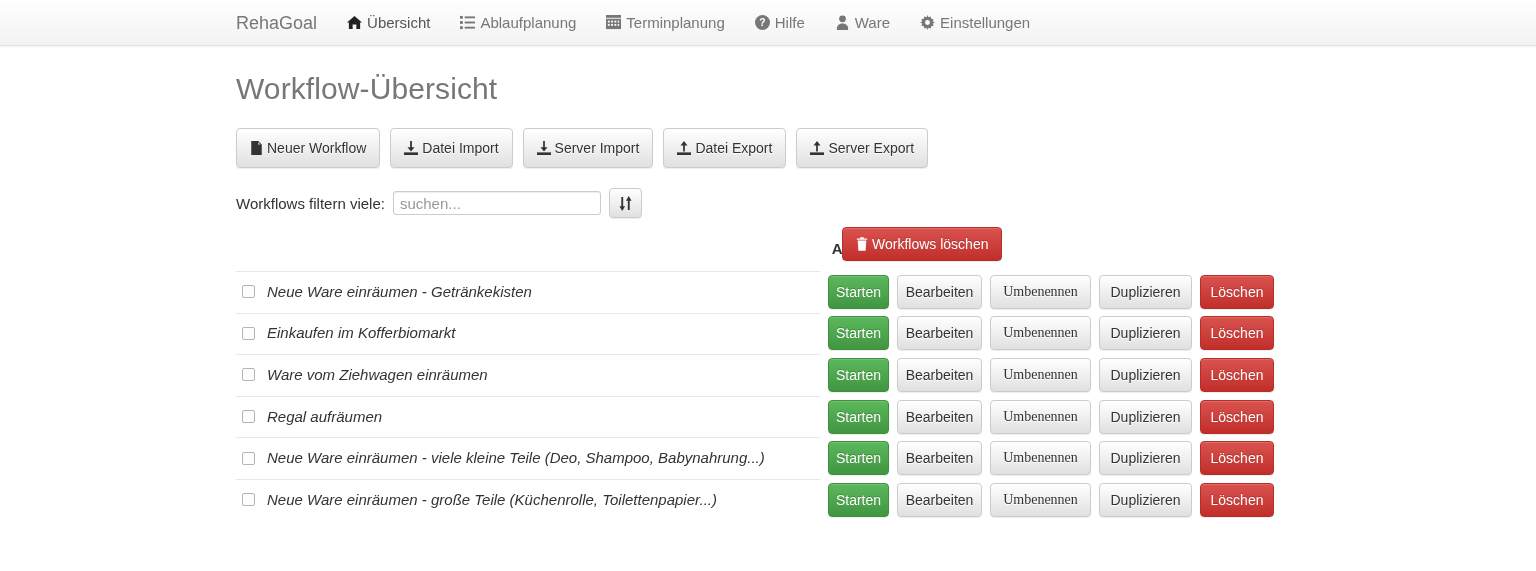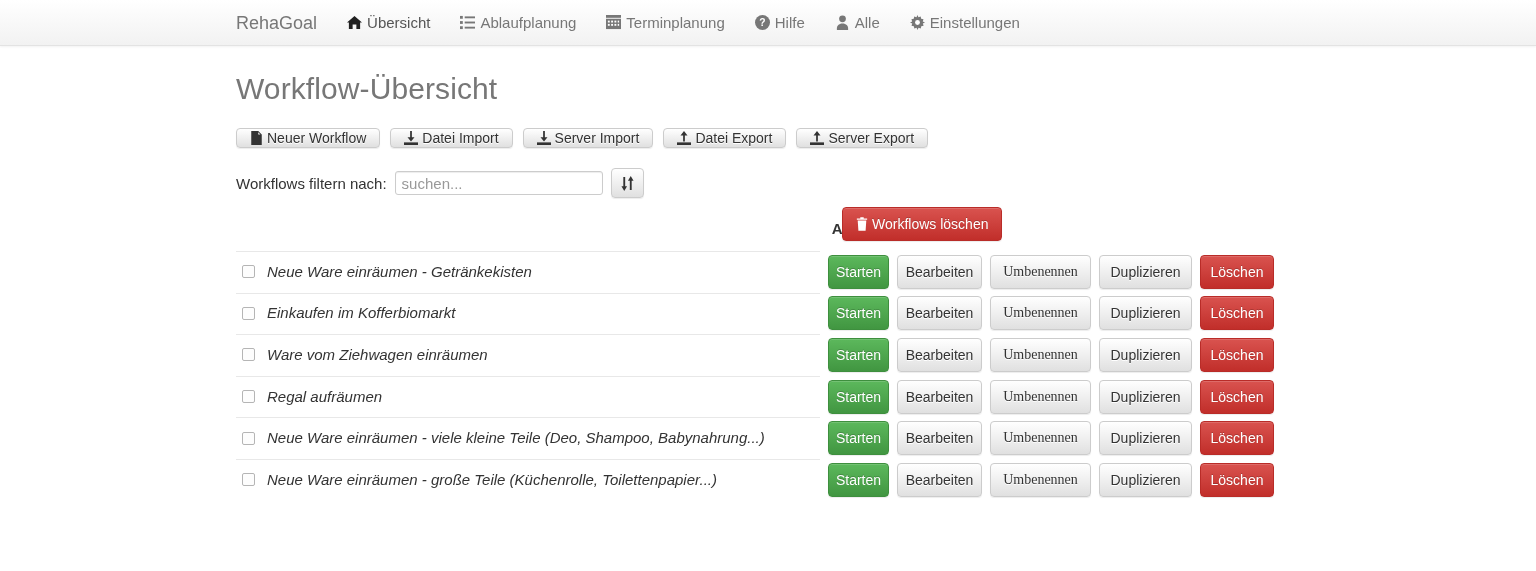--- a/index.html
+++ b/index.html
@@ -115,21 +115,21 @@
     color: #ffffff;
     text-shadow: 0 -1px 0 rgba(0,0,0,.2);
   }
 
   
   .toolbar {
     display: flex;
     gap: 10px;
     margin-bottom: 20px;
   }
-  .toolbar .btn { padding: 2px 13px; }
+  .toolbar .btn { padding: 12px 13px; }
 
   
   .filter-row {
     display: flex;
     align-items: center;
     gap: 8px;
     margin-bottom: 9px;
   }
   .filter-label {
     font-size: 15px;
@@ -293,21 +293,21 @@
       <span>Hilfe</span>
     </a>
 
     <a class="nav-item">
       <span class="nico">
         <svg width="15" height="15" viewBox="0 0 16 16">
           <circle cx="8" cy="4" r="3.6"></circle>
             <path d="M8 9c-4 0-6 2.5-6 5.3V16h12v-1.7C14 11.5 12 9 8 9z"></path>
         </svg>
       </span>
-      <span>Alle</span>
+      <span>Ware</span>
     </a>
 
     <a class="nav-item">
       <span class="nico">
         <svg width="15" height="15" viewBox="0 0 16 16">
           <path d="M8 0l1 2.3 2.4-.8.5 2.5 2.5.5-.8 2.4L16 8l-2.3 1 .8 2.4-2.5.5-.5 2.5-2.4-.8L8 16l-1-2.3-2.4.8-.5-2.5-2.5-.5.8-2.4L0 8l2.3-1-.8-2.4 2.5-.5.5-2.5 2.4.8z"></path>
           <circle cx="8" cy="8" r="2.6" fill="#fff"></circle>
         </svg>
       </span>
       <span>Einstellungen</span>
@@ -364,21 +364,21 @@
         <svg width="14" height="14" viewBox="0 0 16 16">
             <path d="M8 0l4 5H9v7H7V5H4z"></path>
             <rect x="0" y="13" width="16" height="3"></rect>
           </svg>
       </span>
       <span>Server Export</span>
     </button>
   </div>
 
   <div class="filter-row">
-    <span class="filter-label">Workflows filtern nach:</span>
+    <span class="filter-label">Workflows filtern viele:</span>
     <input class="filter-input" type="text" placeholder="suchen..." style="">
     <button class="btn btn-sort">
       <span>
         <svg width="13" height="15" viewBox="0 0 14 16">
           <path d="M3.5 16 0.5 11h2V1h2v10h2z"></path>
           <path d="M10.5 0 13.5 5h-2v10h-2V5h-2z"></path>
         </svg>
       </span>
     </button>
   </div>

